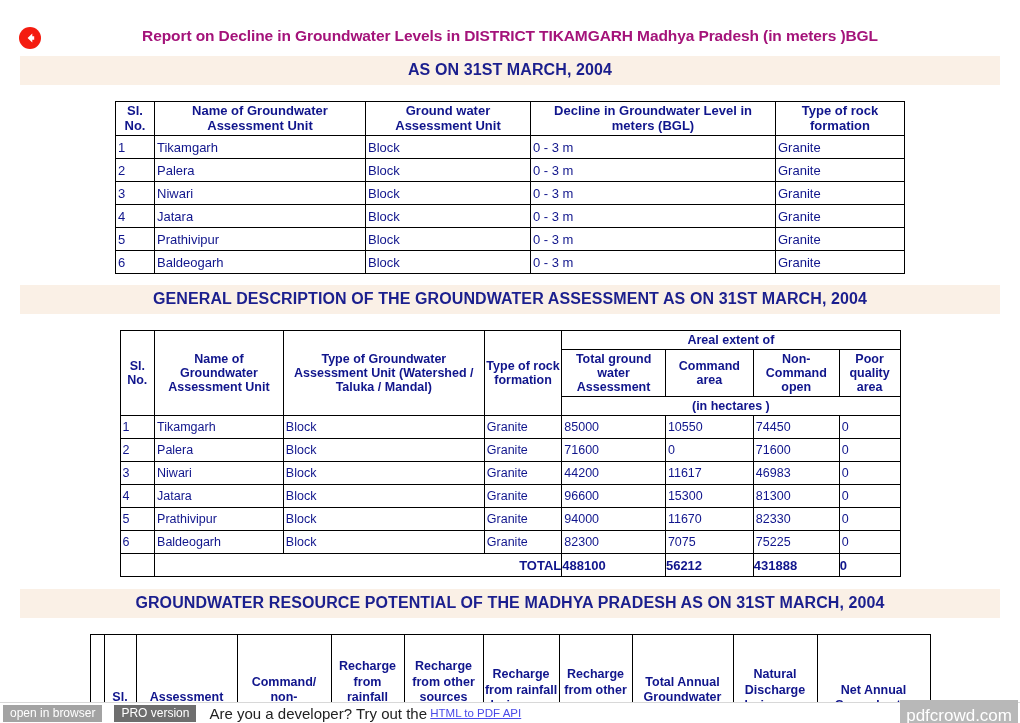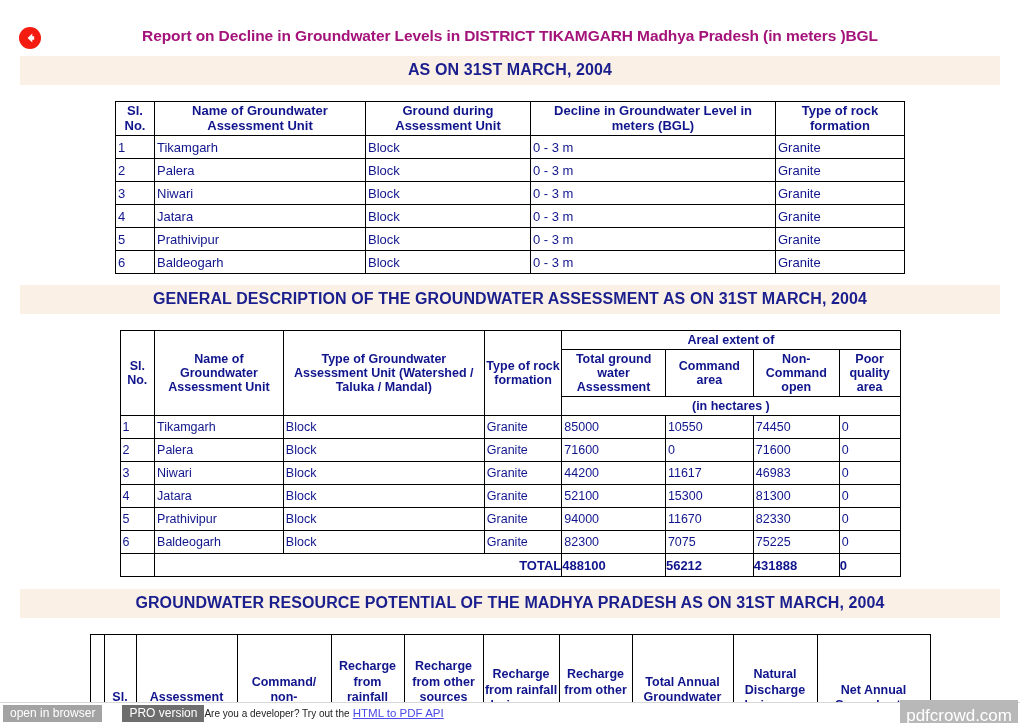--- a/index.html
+++ b/index.html
@@ -146,28 +146,29 @@
     color: #ffffff;
     padding: 2px 7px 3px 7px;
     margin-left: 3px;
     line-height: 1;
     font-size: 12px;
   }
   #btn-pro-version {
     background: #6e6e6e;
     color: #ffffff;
     padding: 2px 7px 3px 7px;
-    margin-left: 20px;
+    margin-left: 12px;
     line-height: 1;
     font-size: 12px;
     text-align: right;
   }
   #footer-devtext {
+    margin-left: 13px;
     color: #222222;
-    font-size: 10px;
+    font-size: 15px;
   }
   #footer-link {
     color: #4a4ae8;
     text-decoration: underline;
     font-size: 11.5px;
   }
   #footer-brand {
     position: absolute;
     right: 2px;
     background: #b8b8b8;
@@ -197,21 +198,21 @@
       <col style="width:39px">
       <col style="width:211px">
       <col style="width:165px">
       <col style="width:245px">
       <col style="width:129px">
     </colgroup>
     <thead>
       <tr>
         <th>Sl. No.</th>
         <th>Name of Groundwater Assessment Unit</th>
-        <th>Ground during Assessment Unit</th>
+        <th>Ground water Assessment Unit</th>
         <th>Decline in Groundwater Level in meters (BGL)</th>
         <th>Type of rock formation</th>
       </tr>
     </thead>
     <tbody id="table-1-body">
         <tr>
           <td class="dat">1</td>
           <td class="dat">Tikamgarh</td>
           <td class="dat">Block</td>
           <td class="dat">0 - 3 m</td>
@@ -317,21 +318,21 @@
           <td class="dat">44200</td>
           <td class="dat">11617</td>
           <td class="dat">46983</td>
           <td class="dat">0</td>
         </tr>
         <tr>
           <td class="dat">4</td>
           <td class="dat">Jatara</td>
           <td class="dat">Block</td>
           <td class="dat">Granite</td>
-          <td class="dat">52100</td>
+          <td class="dat">96600</td>
           <td class="dat">15300</td>
           <td class="dat">81300</td>
           <td class="dat">0</td>
         </tr>
         <tr>
           <td class="dat">5</td>
           <td class="dat">Prathivipur</td>
           <td class="dat">Block</td>
           <td class="dat">Granite</td>
           <td class="dat">94000</td>

